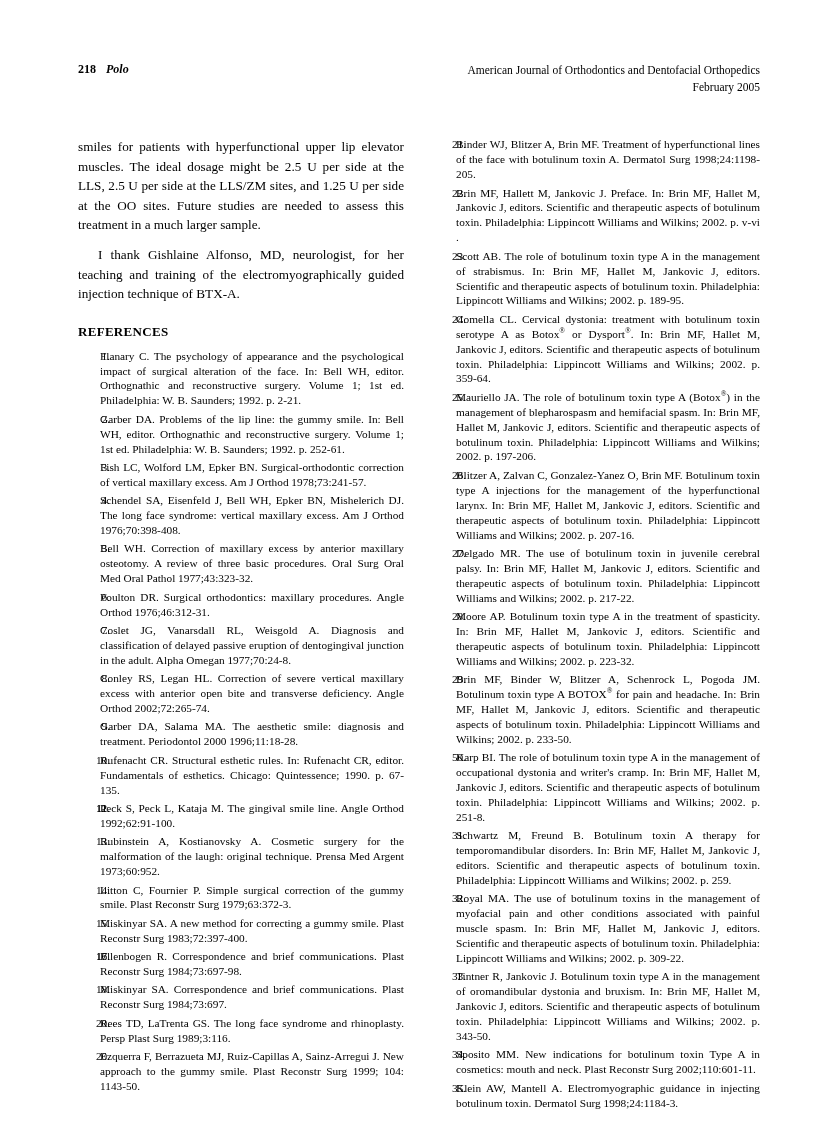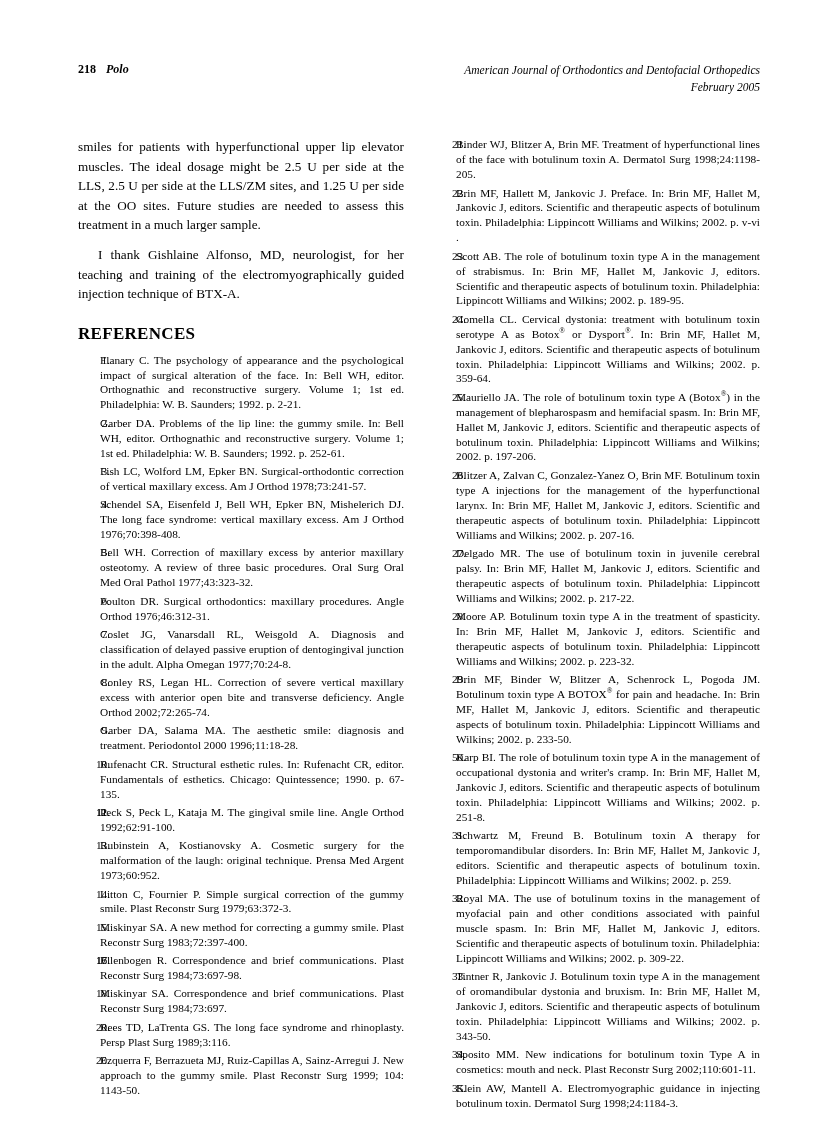--- a/index.html
+++ b/index.html
@@ -34,21 +34,20 @@
     font-size: 12px;
     white-space: nowrap;
   }
   .runhead-left .author {
     font-weight: bold;
     font-style: italic;
     margin-left: 10px;
   }
   .runhead-right {
     text-align: right;
-    font-style: italic;
     font-size: 11.5px;
     line-height: 1.45;
   }
   
   .columns {
     display: flex;
     gap: 30px;
   }
   .col {
     width: 326px;
@@ -57,21 +56,21 @@
     margin: 0 0 11px 0;
     font-size: 13.2px;
     line-height: 1.47;
     text-align: justify;
     text-justify: inter-word;
   }
   .col p.indent {
     text-indent: 20px;
   }
   h2.refs-head {
-    font-size: 17px;
+    font-size: 13px;
     font-weight: bold;
     letter-spacing: 0.3px;
     margin: 20px 0 9px 0;
   }
   ol.reflist {
     list-style: none;
     margin: 0;
     padding: 0;
     counter-reset: refnum;
   }

